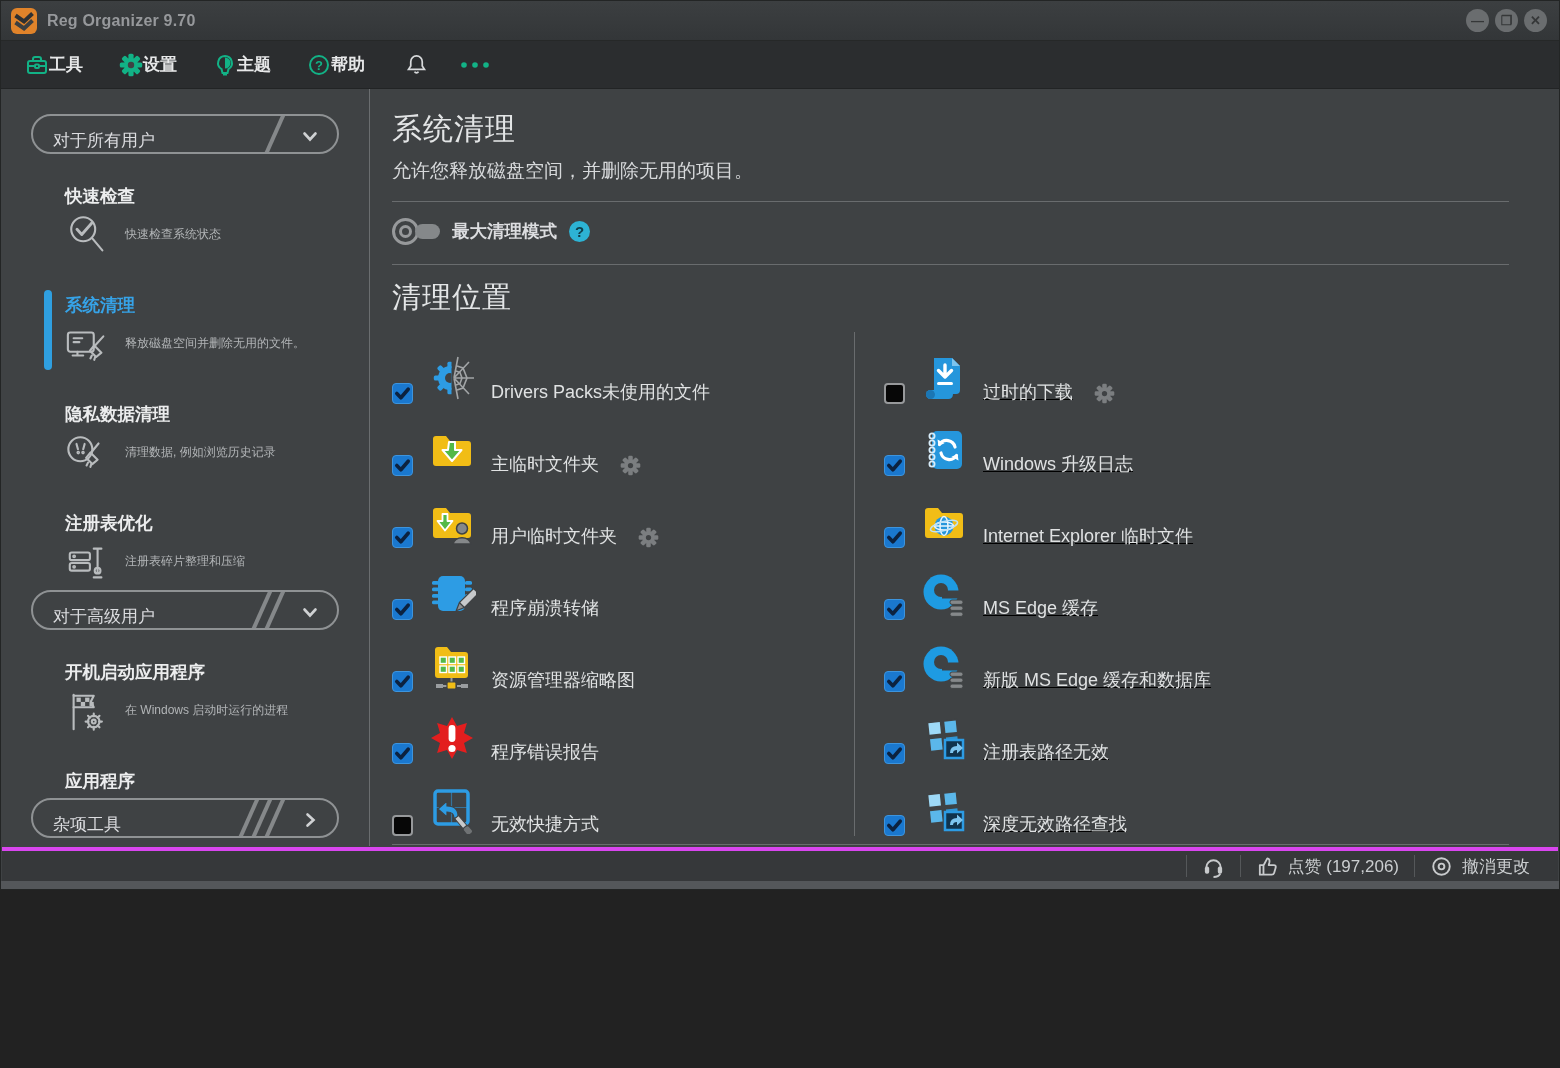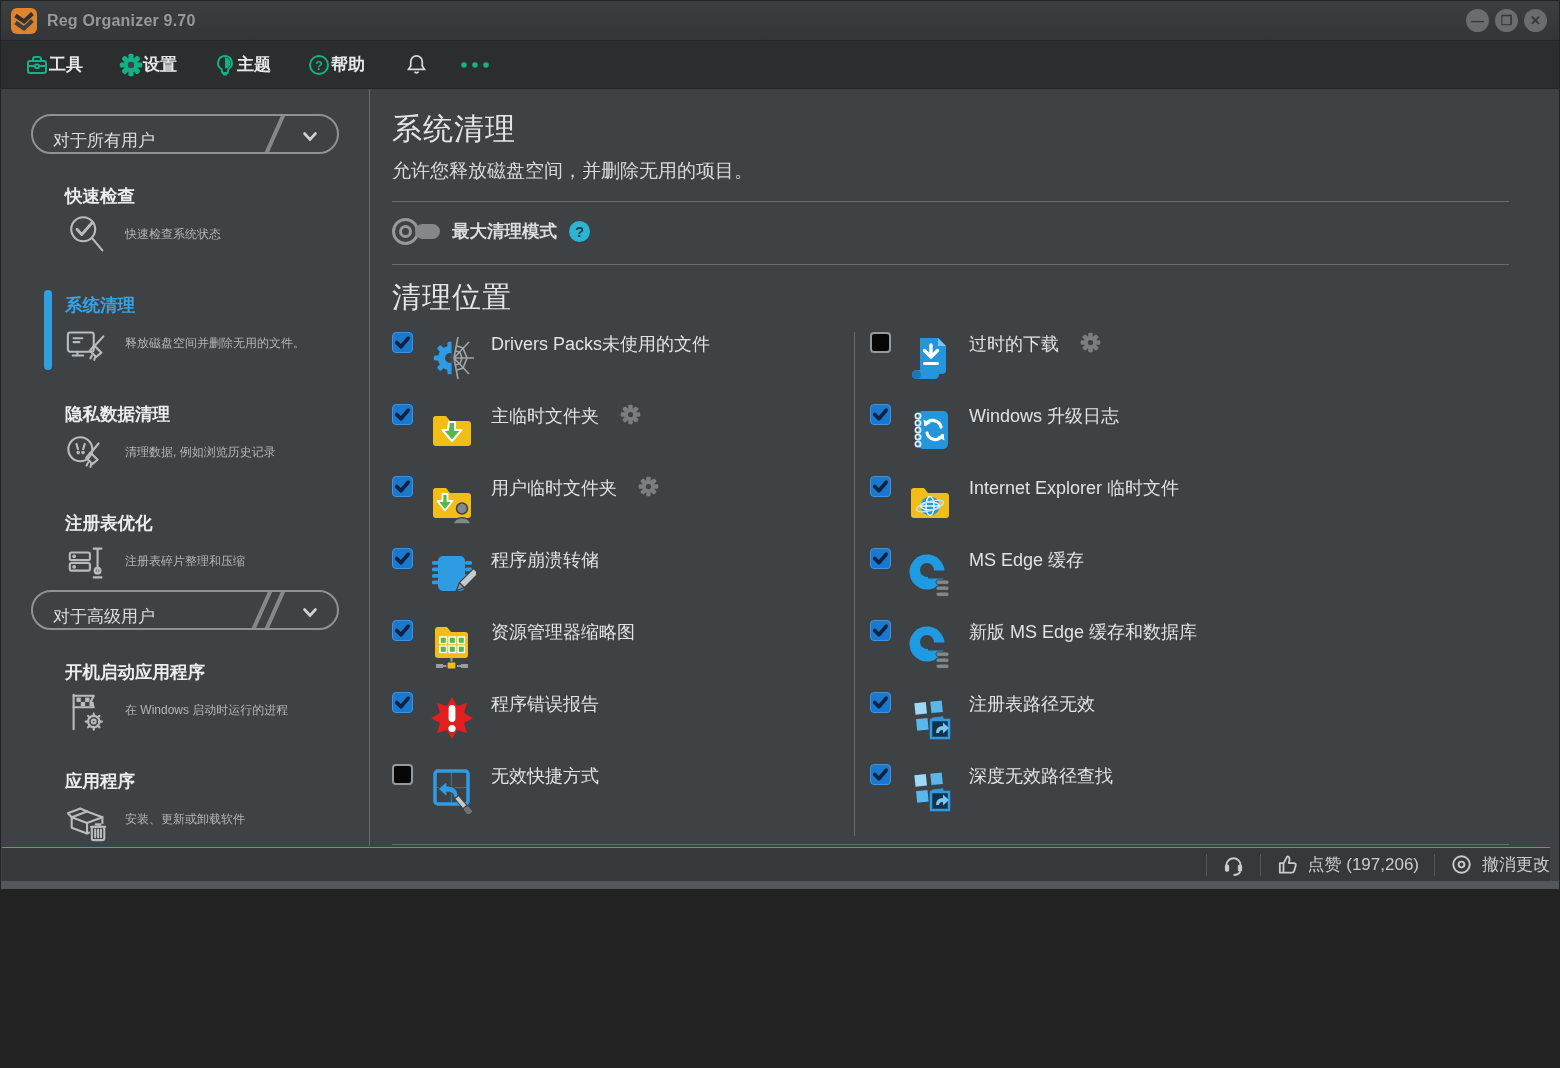--- a/index.html
+++ b/index.html
@@ -56,38 +56,38 @@
   .toggle-row { margin-top:13px; height:32px; display:flex; align-items:center; gap:12px; }
   .toggle { display:flex; align-items:center; cursor:default; }
   .tg-knob { width:27px; height:27px; border:3px solid #97999b; border-radius:50%; display:flex; align-items:center; justify-content:center; }
   .tg-knob::after { content:""; width:7px; height:7px; border:3px solid #97999b; border-radius:50%; }
   .tg-pill { width:25px; height:15px; border-radius:8px; background:#85888a; margin-left:-4px; }
   .toggle-label { font-size:17.5px; font-weight:bold; color:#dcdde0; }
   .help-badge { width:21px; height:21px; border-radius:50%; background:#2db3d4; color:#0e3d49; font-weight:bold; font-size:15px; text-align:center; line-height:21px; }
   .sec-title { margin-top:13px; font-size:29px; color:#e3e5e6; font-weight:400; letter-spacing:1px; }
   #cleanup-list { margin-top:14px; display:flex; border-bottom:1px solid #696c6e; padding-bottom:8px; }
   .col { width:462px; }
-  .col.right { flex:1; border-left:1px solid #696c6e; padding-left:15px; width:auto; }
-  .row { height:72px; display:flex; align-items:flex-start; gap:13px; }
+  .col.right { flex:1; border-left:1px solid #696c6e; padding-left:29px; width:auto;text-decoration:underline; }
+  .row { height:72px; display:flex; align-items:flex-end; gap:13px; }
   .cb { width:21px; height:21px; border-radius:4px; flex:none; }
   .cb.checked { background:#1a78cf; border:1px solid #3d94dd; }
   .cb.unchecked { background:#070707; border:2px solid #97999b; }
   .row-icon { width:52px; height:52px; flex:none; display:flex; align-items:center; justify-content:center; }
   .row-label { font-size:18px; color:#e0e2e3; }
   .row-gear { margin-left:8px; display:flex; }
   #scan-btn {
     margin:26px 0 0 20px; width:157px; height:38px; border-radius:4px;
     background:#191b1c; border:1px solid #515456; box-shadow:0 0 0 4px #343638;
     color:#d2d4d6; font-size:17px; font-family:inherit; cursor:default;
   }
   
   #statusbar {
-    position:absolute; left:1px; right:9px; bottom:8px; height:34px;
-    background:#36383a; border-top:1px solid #d946ef;
-    display:flex; align-items:center; justify-content:flex-end; gap:15px;
+    position:absolute; left:1px; right:1px; bottom:8px; height:34px;
+    background:#36383a; border-top:4px solid #d946ef;
+    display:flex; align-items:center; justify-content:flex-end; padding-right:28px; gap:15px;
   }
   .sb-sep { width:1px; height:22px; background:#55585a; }
   .sb-item { display:flex; align-items:center; gap:9px; color:#cbced0; font-size:17px; cursor:default; }
   #bottom-strip { position:absolute; left:0; right:0; bottom:0; height:8px; background:#54575a; }
 </style>
 </head>
 <body>
 
 <div id="window">
 
@@ -268,36 +268,20 @@
                 <circle cx="30" cy="34" r="6"></circle>
                 <circle cx="30" cy="34" r="2"></circle>
                 <path d="M30 25.5 v3 M30 39.5 v3 M21.5 34 h3 M35.5 34 h3 M24 28 l2 2 M34 38 l2 2 M36 28 l-2 2 M26 38 l-2 2"></path>
               </g>
             </svg></span>
           <div class="nav-desc">在 Windows 启动时运行的进程</div>
         </div>
       </div>
       <div class="nav-item">
         <div class="nav-title">应用程序</div>
-        <div class="nav-row">
-          <span class="nav-icon"><svg width="46" height="46" viewBox="0 0 48 48">
-              <g fill="none" stroke="#b9bcbe" stroke-width="2.2" stroke-linecap="round" stroke-linejoin="round">
-                <path d="M7 20 l16 -6 16 6 -16 6 z"></path>
-                <path d="M7 20 v11 l16 6 16 -6 v-11"></path>
-                <path d="M23 26 v11"></path>
-                <path d="M7 20 l-4 -4 13 -5 7 3"></path>
-              </g>
-              <rect x="26" y="27" width="17" height="18" fill="#3f4244"></rect>
-              <g fill="none" stroke="#b9bcbe" stroke-width="2.2" stroke-linecap="round" stroke-linejoin="round">
-                <rect x="28" y="30" width="13" height="14" rx="2"></rect>
-                <path d="M27 30 h15 M31.5 33 v8 M34.5 33 v8 M37.5 33 v8 M32 27.5 h5"></path>
-              </g>
-            </svg></span>
-          <div class="nav-desc">安装、更新或卸载软件</div>
-        </div>
       </div>
       <div class="pill">
         <span>杂项工具</span>
         <span class="stripe" style="right:62px"></span>
         <span class="stripe" style="right:75px"></span>
         <span class="stripe" style="right:88px"></span>
         <span class="chev"><svg width="23" height="23" viewBox="0 0 23 23">
             <path d="M9.5 6.5 l6 5.5 -6 5.5" stroke="#cfd1d3" stroke-width="2.6" fill="none" stroke-linecap="round"></path>
           </svg></span>
       </div>

